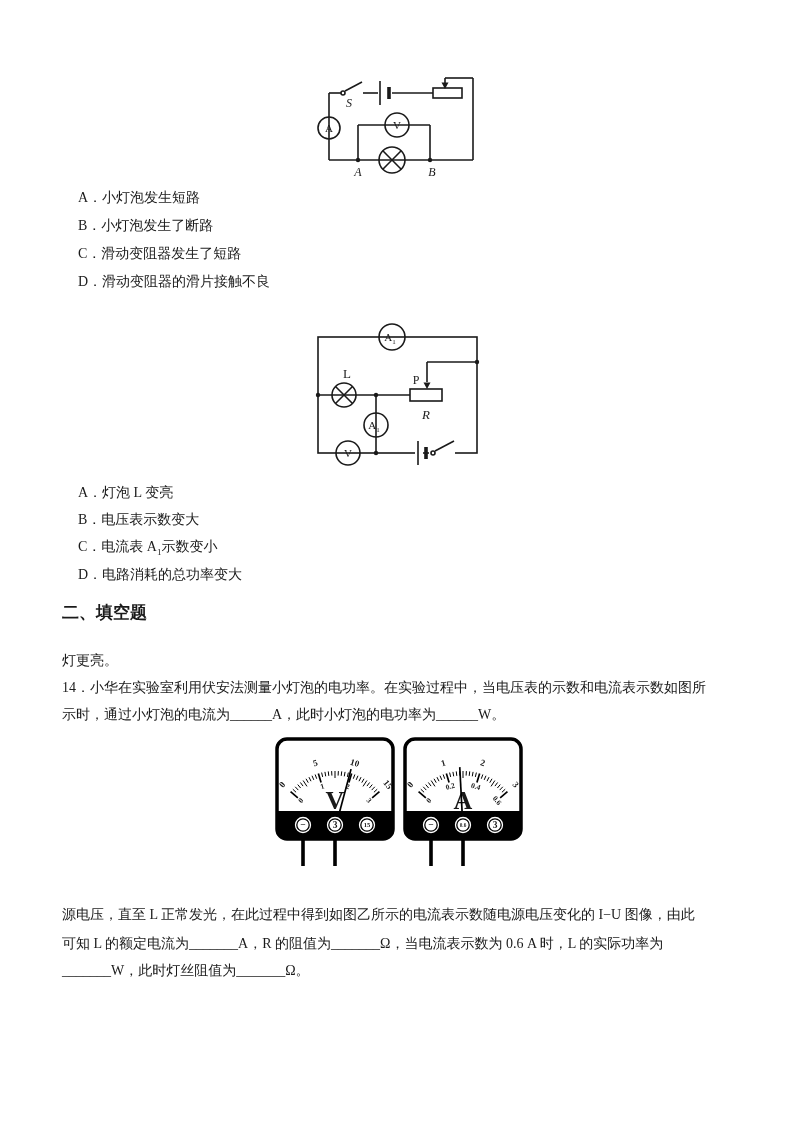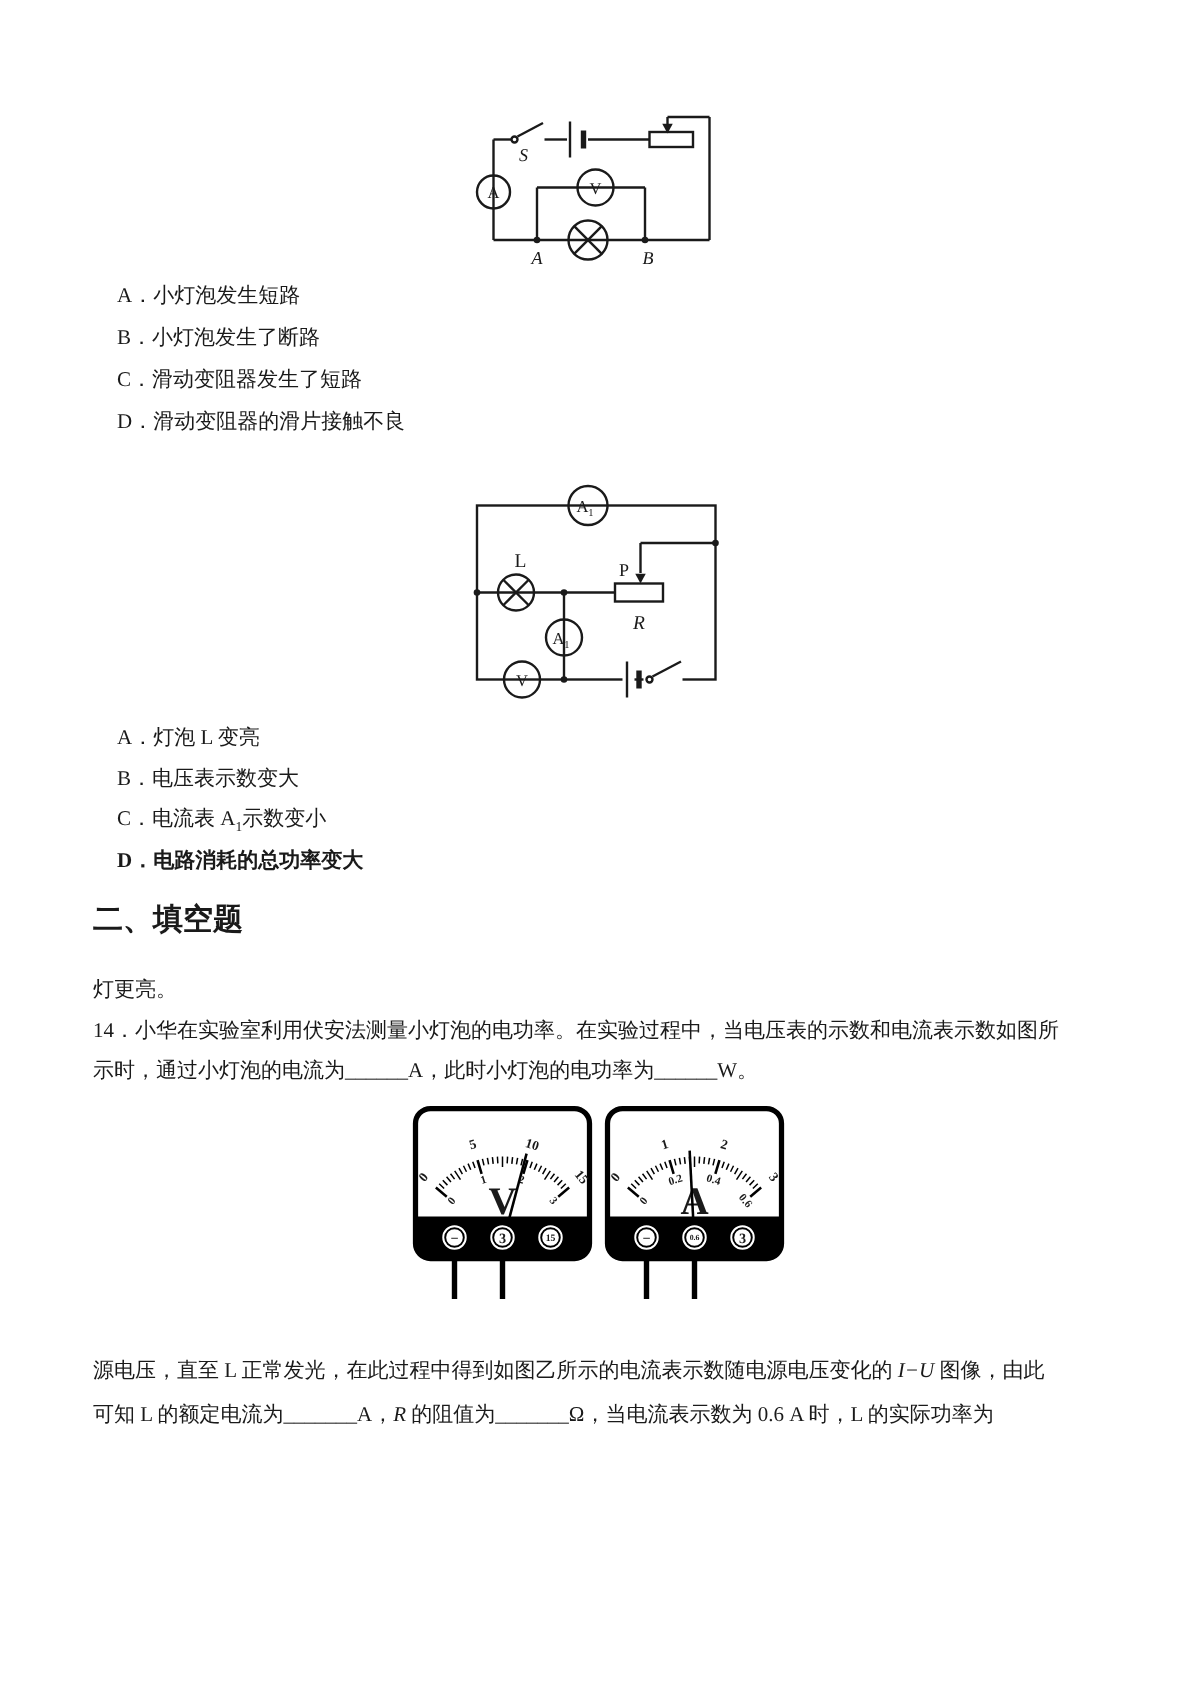--- a/index.html
+++ b/index.html
@@ -2,22 +2,22 @@
 <html><head>
 <meta charset="utf-8">
 <style>
   html,body{margin:0;padding:0;background:#e8e8e8;}
   .page{
     position:relative;width:794px;height:1123px;margin:0 auto;
     background:#ffffff;overflow:hidden;
     font-family:"Liberation Serif","DejaVu Serif",serif;color:#1a1a1a;
   }
   .line{position:absolute;white-space:nowrap;font-size:14px;line-height:20px;}
-  .bold{font-weight:bold;font-size:20px;}
-  .it{font-style:italic;text-align:center;}
+  .bold{font-weight:bold;font-size:17px;}
+  .it{text-align:center;}
   sub.opt-sub{font-size:9px;}
   svg{position:absolute;overflow:visible;}
   svg text{font-family:"Liberation Serif","DejaVu Serif",serif;fill:#1a1a1a;}
   .wire{stroke:#1a1a1a;stroke-width:1.6;fill:none;}
   .thick{stroke-width:3.6;}
   .dot{fill:#1a1a1a;}
   .meter-lbl{font-size:11px;text-anchor:middle;}
   .meter-sub{font-size:7px;}
   .node-lbl{font-size:12px;font-style:italic;text-anchor:middle;}
 </style>
@@ -122,21 +122,21 @@
     <circle class="dot" cx="162" cy="44" r="2.2"></circle>
     <circle class="dot" cx="61" cy="135" r="2.2"></circle>
     <text class="meter-lbl" style="font-size:13px" x="32" y="60">L</text>
     <text class="meter-lbl" style="font-size:12px" x="101" y="66">P</text>
     <text class="node-lbl" style="font-size:13px" x="111" y="101">R</text>
   </svg>
 
   <div class="line" style="left:78px;top:483px;">A．灯泡 L 变亮</div>
   <div class="line" style="left:78px;top:510px;text-align:center;">B．电压表示数变大</div>
   <div class="line" style="left:78px;top:537px;"><span>C．电流表 A</span><sub class="opt-sub">1</sub><span>示数变小</span></div>
-  <div class="line" style="left:78px;top:565px;font-weight:bold;">D．电路消耗的总功率变大</div>
+  <div class="line" style="left:78px;top:565px;">D．电路消耗的总功率变大</div>
 
   <div class="line bold" style="left:62px;top:603px;">二、填空题</div>
 
   <div class="line" style="left:62px;top:651px;">灯更亮。</div>
 
   <div class="line" style="left:62px;top:678px;">14．小华在实验室利用伏安法测量小灯泡的电功率。在实验过程中，当电压表的示数和电流表示数如图所</div>
   <div class="line" style="left:62px;top:705px;">示时，通过小灯泡的电流为______A，此时小灯泡的电功率为______W。</div>
 
   <svg id="voltmeter-svg" style="left:274px;top:737px;" width="122" height="132" viewBox="0 0 120 132">
       <rect x="2" y="2" width="116" height="100" rx="10" fill="#fff" stroke="#000" stroke-width="3.5"></rect>
@@ -246,14 +246,15 @@
       <text x="60" y="89.872" text-anchor="middle" font-size="5.2" font-weight="bold">0.6</text>
       <circle cx="92" cy="88" r="9" fill="#fff" stroke="#000" stroke-width="1.7"></circle>
       <circle cx="92" cy="88" r="6.2" fill="#fff" stroke="#000" stroke-width="1.3"></circle>
       <text x="92" y="91.42" text-anchor="middle" font-size="9.5" font-weight="bold">3</text>
       <rect x="26.2" y="102" width="3.6" height="27" fill="#000"></rect>
       <rect x="58.2" y="102" width="3.6" height="27" fill="#000"></rect>
     </svg>
 
   <div class="line" style="left:62px;top:905px;"><span>源电压，直至 L 正常发光，在此过程中得到如图乙所示的电流表示数随电源电压变化的 </span><span class="it">I−U</span><span> 图像，由此</span></div>
   <div class="line" style="left:62px;top:934px;"><span>可知 L 的额定电流为_______A，</span><span class="it">R</span><span> 的阻值为_______Ω，当电流表示数为 0.6 A 时，L 的实际功率为</span></div>
+  <div class="line" style="left:62px;top:961px;">_______W，此时灯丝阻值为_______Ω。</div>
 
 </div>
 
 </body></html>

